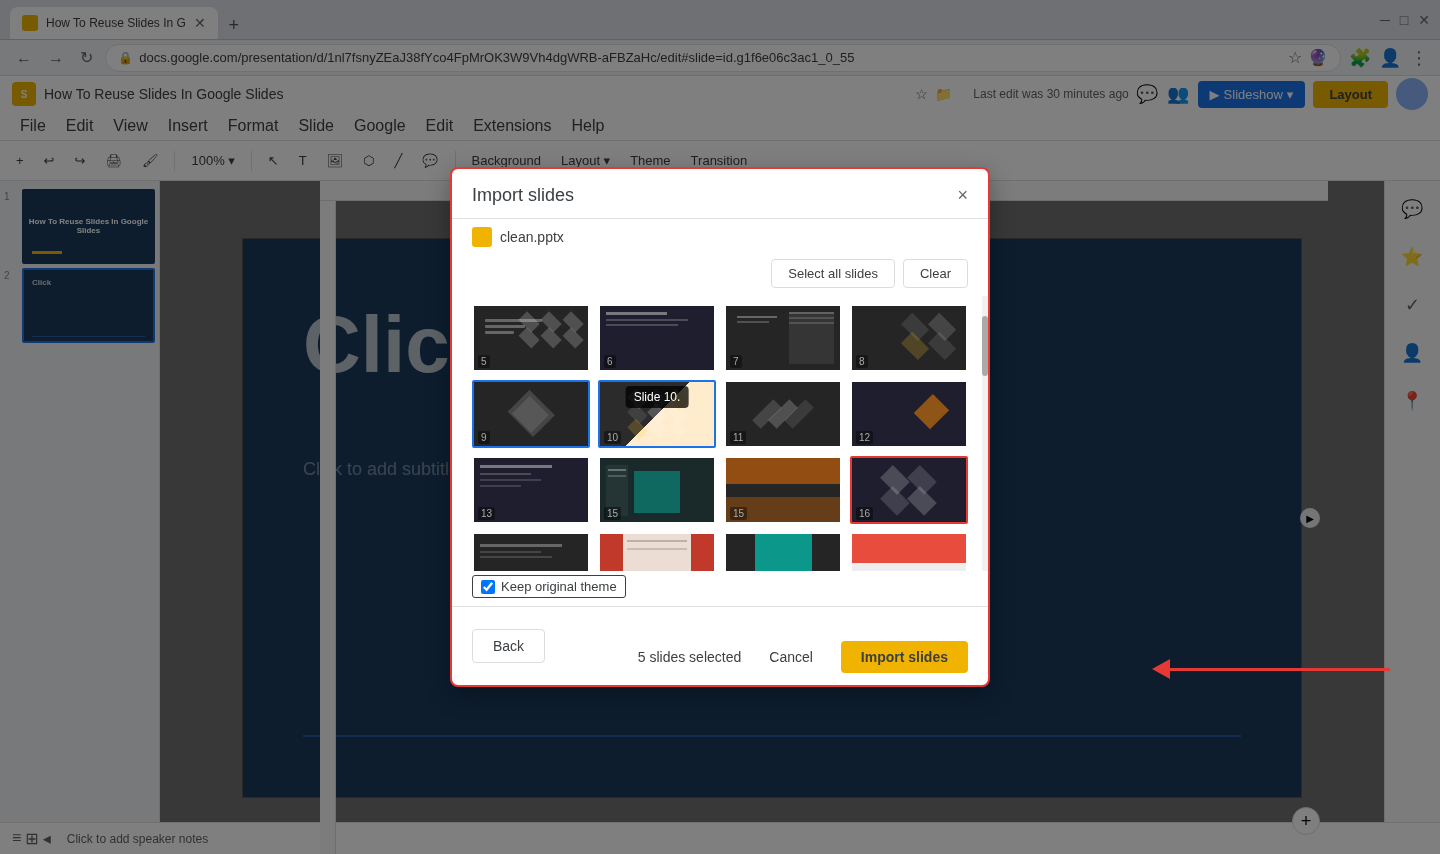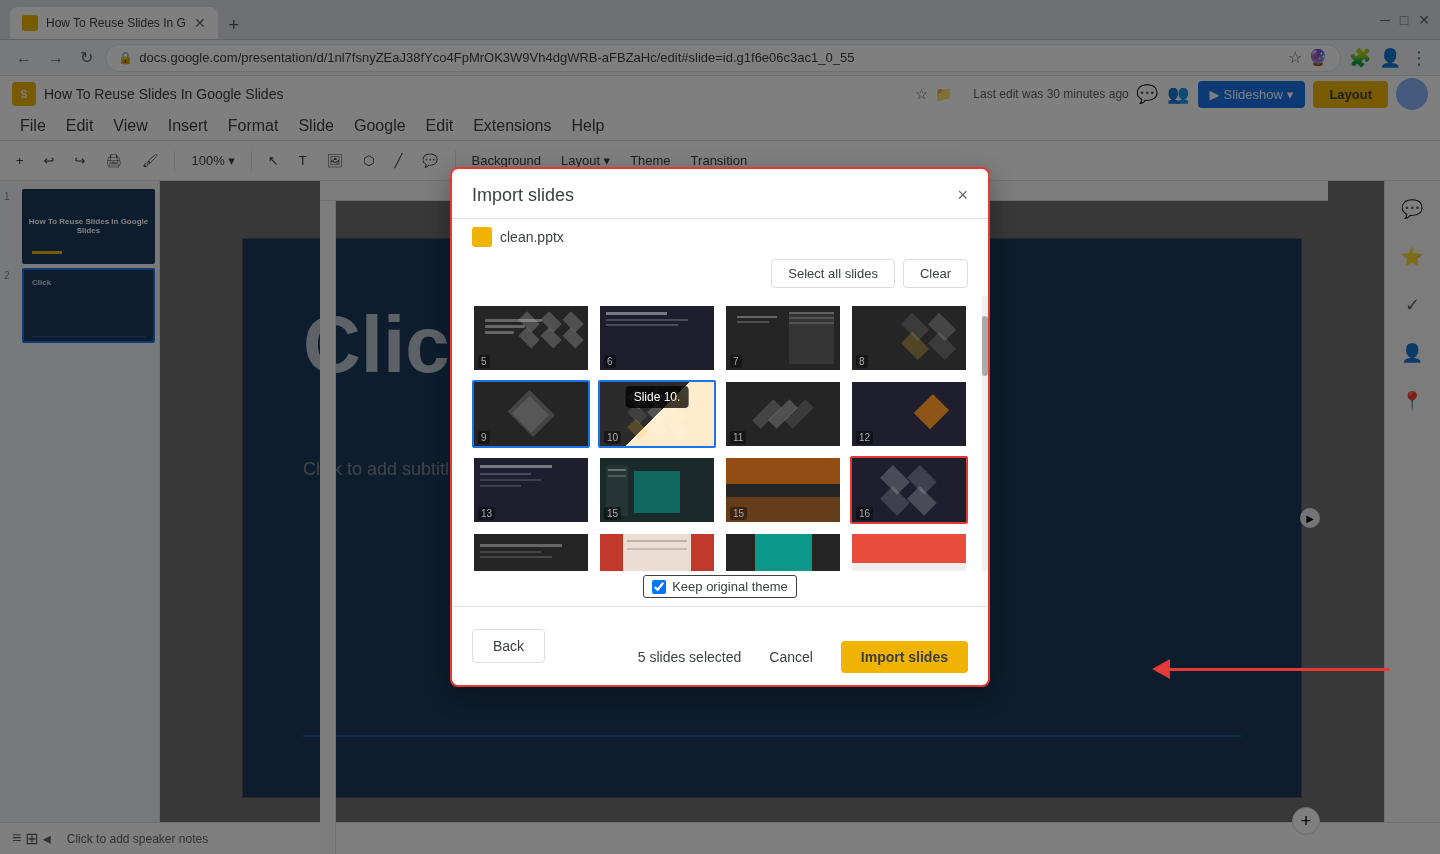--- a/index.html
+++ b/index.html
@@ -434,22 +434,22 @@
       padding: 8px 20px;
       font-size: 14px;
       font-weight: 600;
       cursor: pointer;
     }
 
     
     .keep-theme-row {
       display: flex;
       align-items: center;
-      justify-content: center;
-      padding: 4px 28px 8px;
+      justify-content: flex-start;
+      padding: 4px 20px 8px;
       gap: 6px;
     }
     .keep-theme-checkbox-wrapper {
       display: flex;
       align-items: center;
       gap: 6px;
       border: 1.5px solid #3c4043;
       border-radius: 3px;
       padding: 3px 8px;
       background: white;

